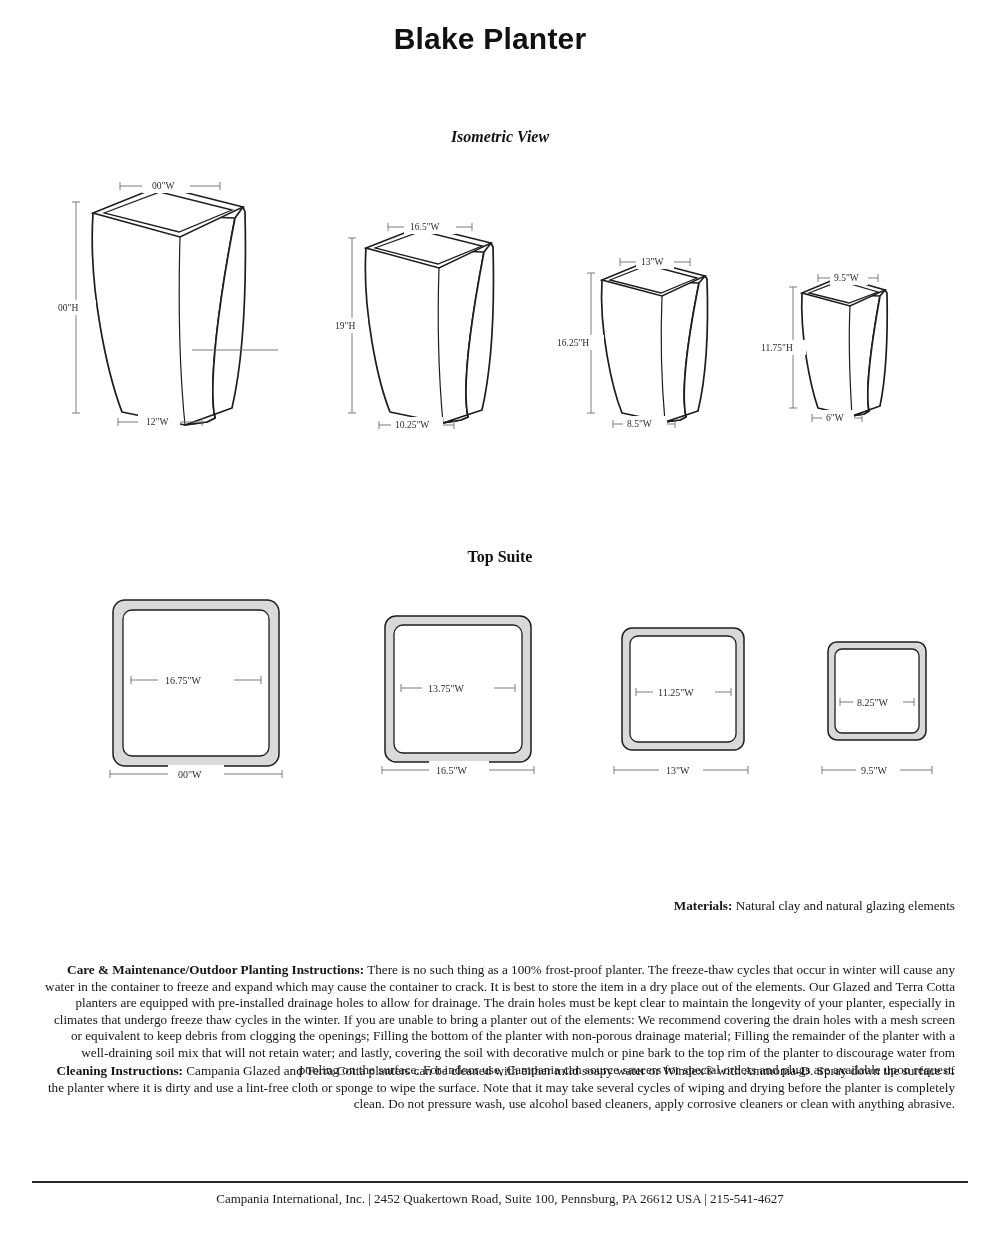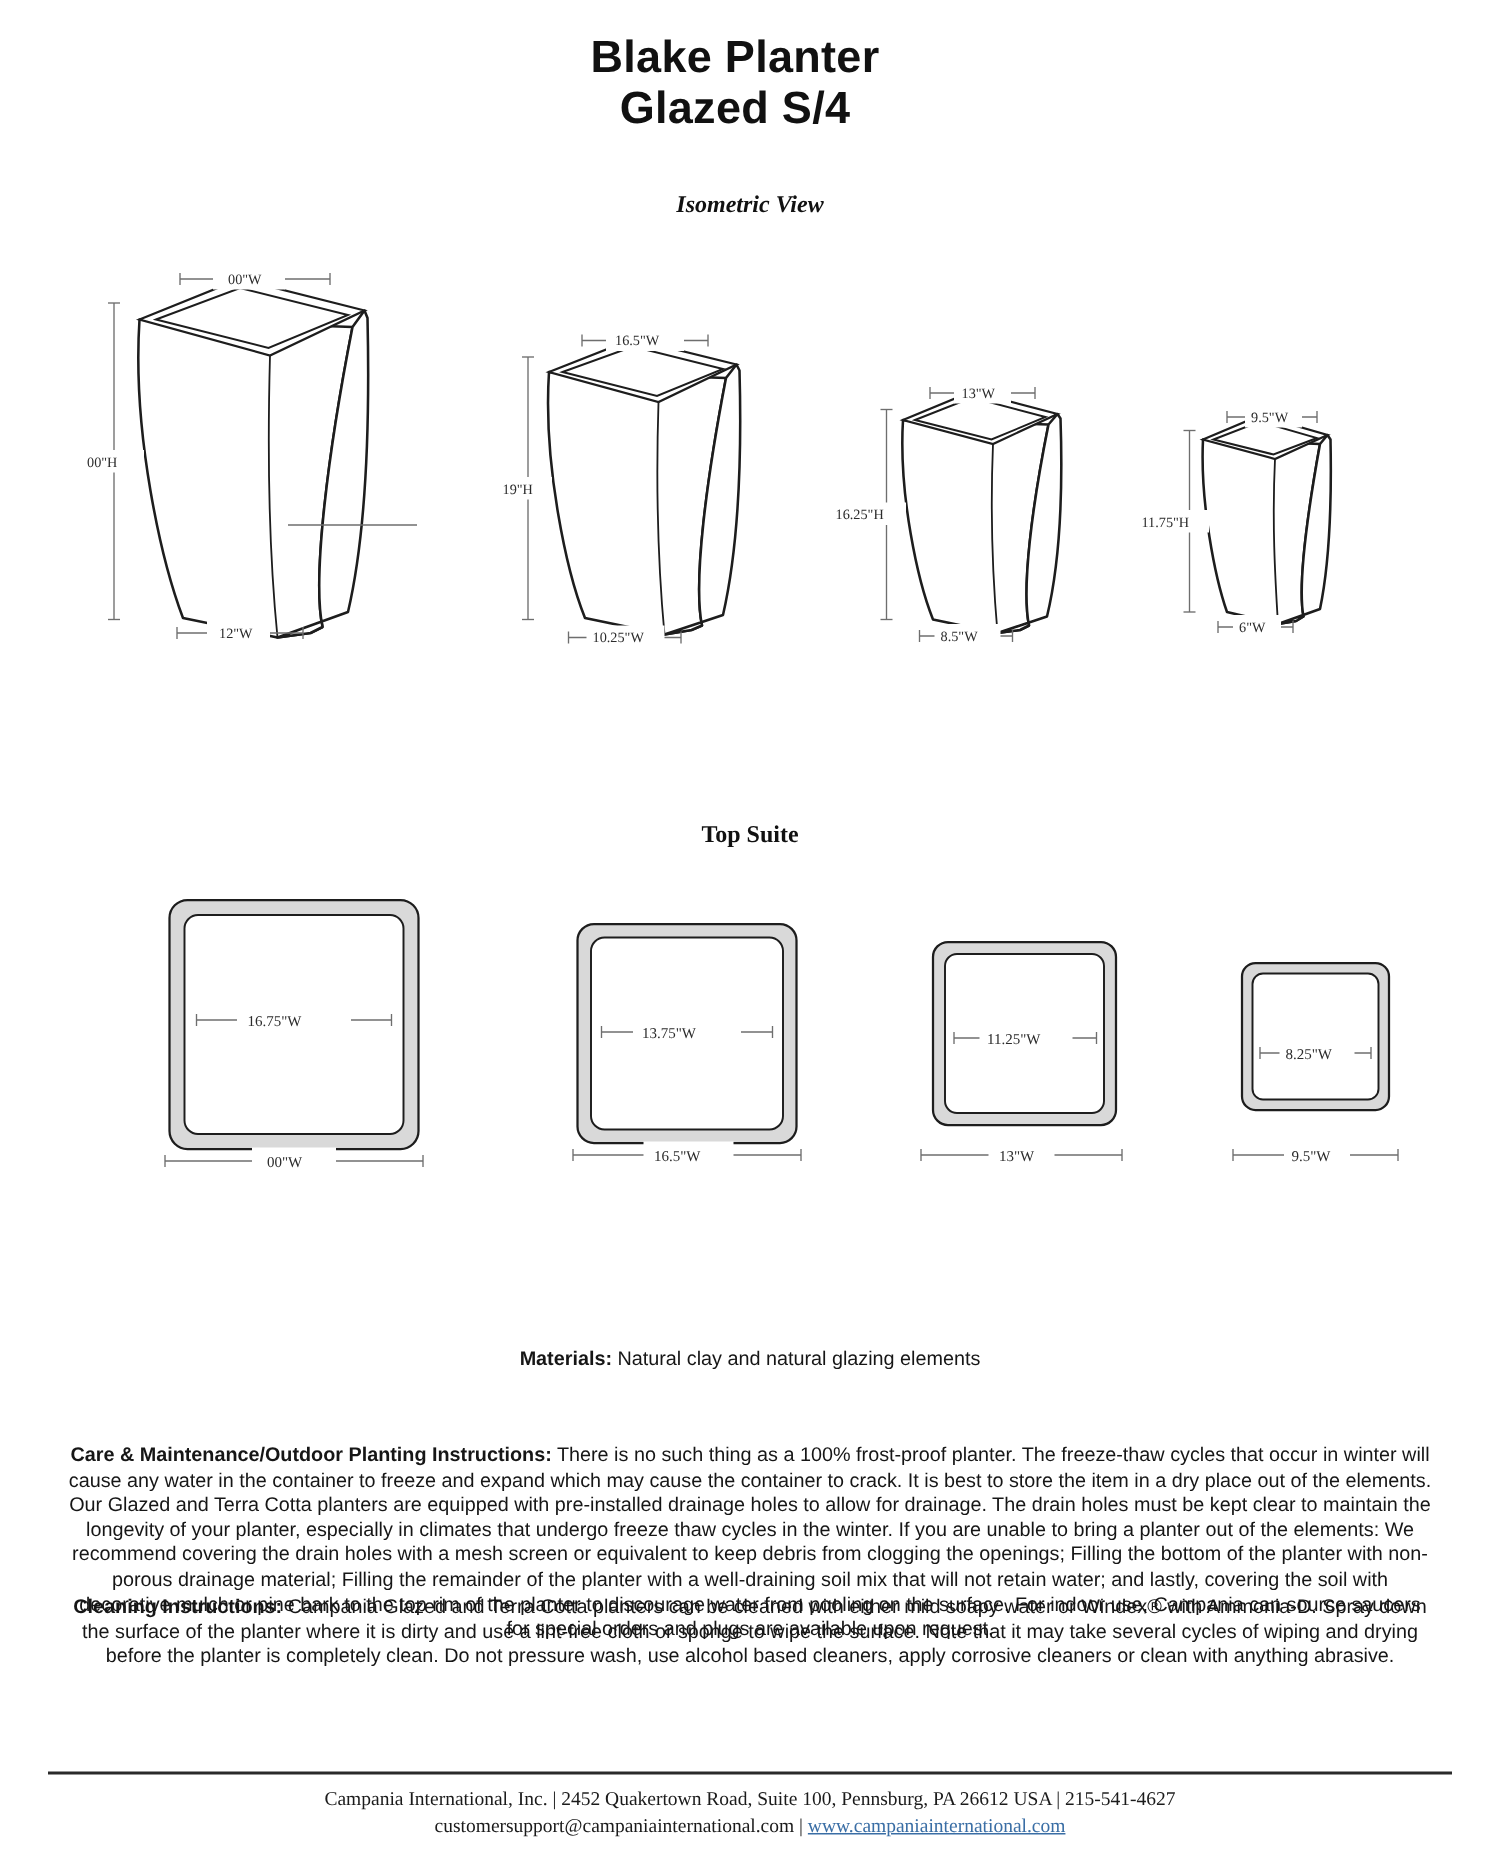--- a/index.html
+++ b/index.html
@@ -61,25 +61,25 @@
   .dimline { stroke: #6e6e6e; stroke-width: 0.9; fill: none; }
   .pot-line { stroke: #1d1d1d; stroke-width: 1.7; fill: #ffffff; stroke-linejoin: round; }
   .pot-line-thin { stroke: #1d1d1d; stroke-width: 1.2; fill: #ffffff; stroke-linejoin: round; }
   .rim-fill { fill: #d9d9d9; stroke: #1d1d1d; stroke-width: 1.5; }
   .inner-fill { fill: #ffffff; stroke: #1d1d1d; stroke-width: 1.3; }
 
   
   .body-copy {
     position: absolute;
     left: 45px; width: 910px;
-    font-family: Liberation Sans, sans-serif;
+    font-family: Liberation Serif, serif;
     font-size: 13.2px;
     line-height: 16.6px;
     color: #161616;
-    text-align: center;
+    text-align: right;
   }
   #materials-block { top: 898px; }
   #care-block { top: 962px; }
   #cleaning-block { top: 1063px; }
   .lead { font-weight: bold; }
 
   
   #footer-rule {
     position: absolute;
     left: 32px; top: 1181px;
@@ -98,21 +98,20 @@
   #footer-link {
     color: #3a6ea5;
     text-decoration: underline;
   }
 </style>
 </head>
 <body>
 
 <div class="title-block">
   <div class="title-line">Blake Planter</div>
-  <div class="title-line">Glazed S/4</div>
 </div>
 
 <div class="section-heading" id="iso-heading">Isometric View</div>
 
 <div class="fig" id="iso-fig">
 <svg width="1000" height="300" viewBox="0 0 1000 300" xmlns="http://www.w3.org/2000/svg">
 
   <g>
 
     <path class="pot-line" d="M93,53 C88,130 108,215 122,252 L185,265 L185,265 L207,262 L215,258 C208,225 219,140 235,58 Z"></path>
@@ -341,14 +340,13 @@
   <span class="lead">Care &amp; Maintenance/Outdoor Planting Instructions:</span><span> There is no such thing as a 100% frost-proof planter. The freeze-thaw cycles that occur in winter will cause any water in the container to freeze and expand which may cause the container to crack. It is best to store the item in a dry place out of the elements. Our Glazed and Terra Cotta planters are equipped with pre-installed drainage holes to allow for drainage. The drain holes must be kept clear to maintain the longevity of your planter, especially in climates that undergo freeze thaw cycles in the winter. If you are unable to bring a planter out of the elements: We recommend covering the drain holes with a mesh screen or equivalent to keep debris from clogging the openings; Filling the bottom of the planter with non-porous drainage material; Filling the remainder of the planter with a well-draining soil mix that will not retain water; and lastly, covering the soil with decorative mulch or pine bark to the top rim of the planter to discourage water from pooling on the surface. For indoor use, Campania can source saucers for special orders and plugs are available upon request.</span>
 </div>
 
 <div class="body-copy" id="cleaning-block">
   <span class="lead">Cleaning Instructions:</span><span> Campania Glazed and Terra Cotta planters can be cleaned with either mild soapy water or Windex® with Ammonia-D. Spray down the surface of the planter where it is dirty and use a lint-free cloth or sponge to wipe the surface. Note that it may take several cycles of wiping and drying before the planter is completely clean. Do not pressure wash, use alcohol based cleaners, apply corrosive cleaners or clean with anything abrasive.</span>
 </div>
 
 <div id="footer-rule"></div>
 <div id="footer-text">
   <div>Campania International, Inc. | 2452 Quakertown Road, Suite 100, Pennsburg, PA 26612 USA | 215-541-4627</div>
-  <div><span>customersupport@campaniainternational.com | </span><a id="footer-link" href="#">www.campaniainternational.com</a></div>
 </div>
 
 </body></html>

